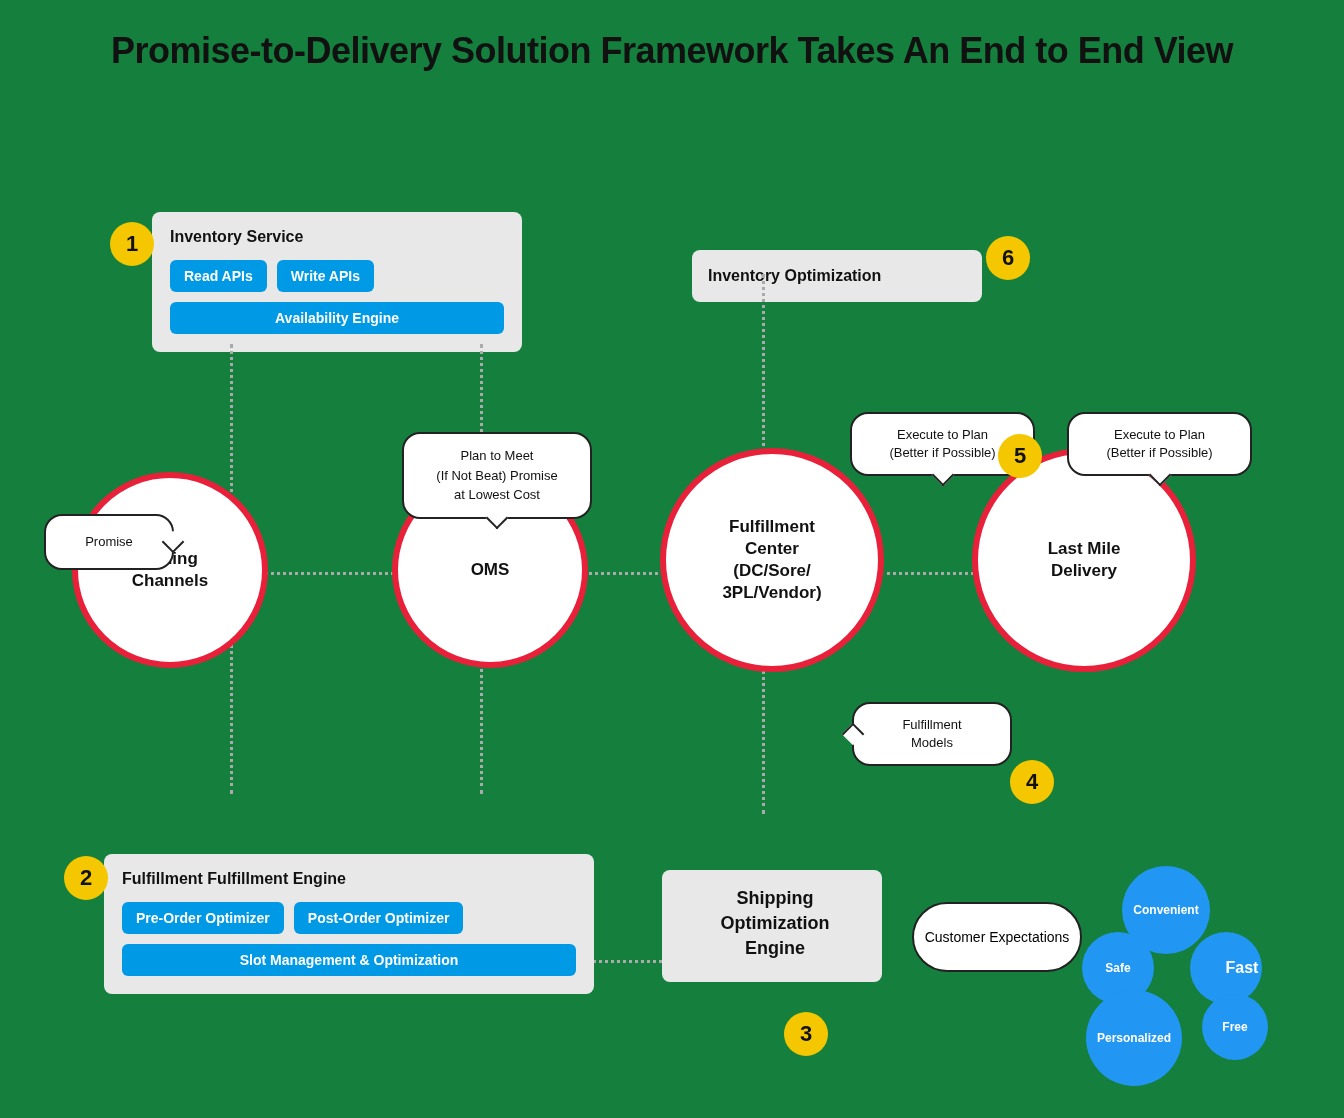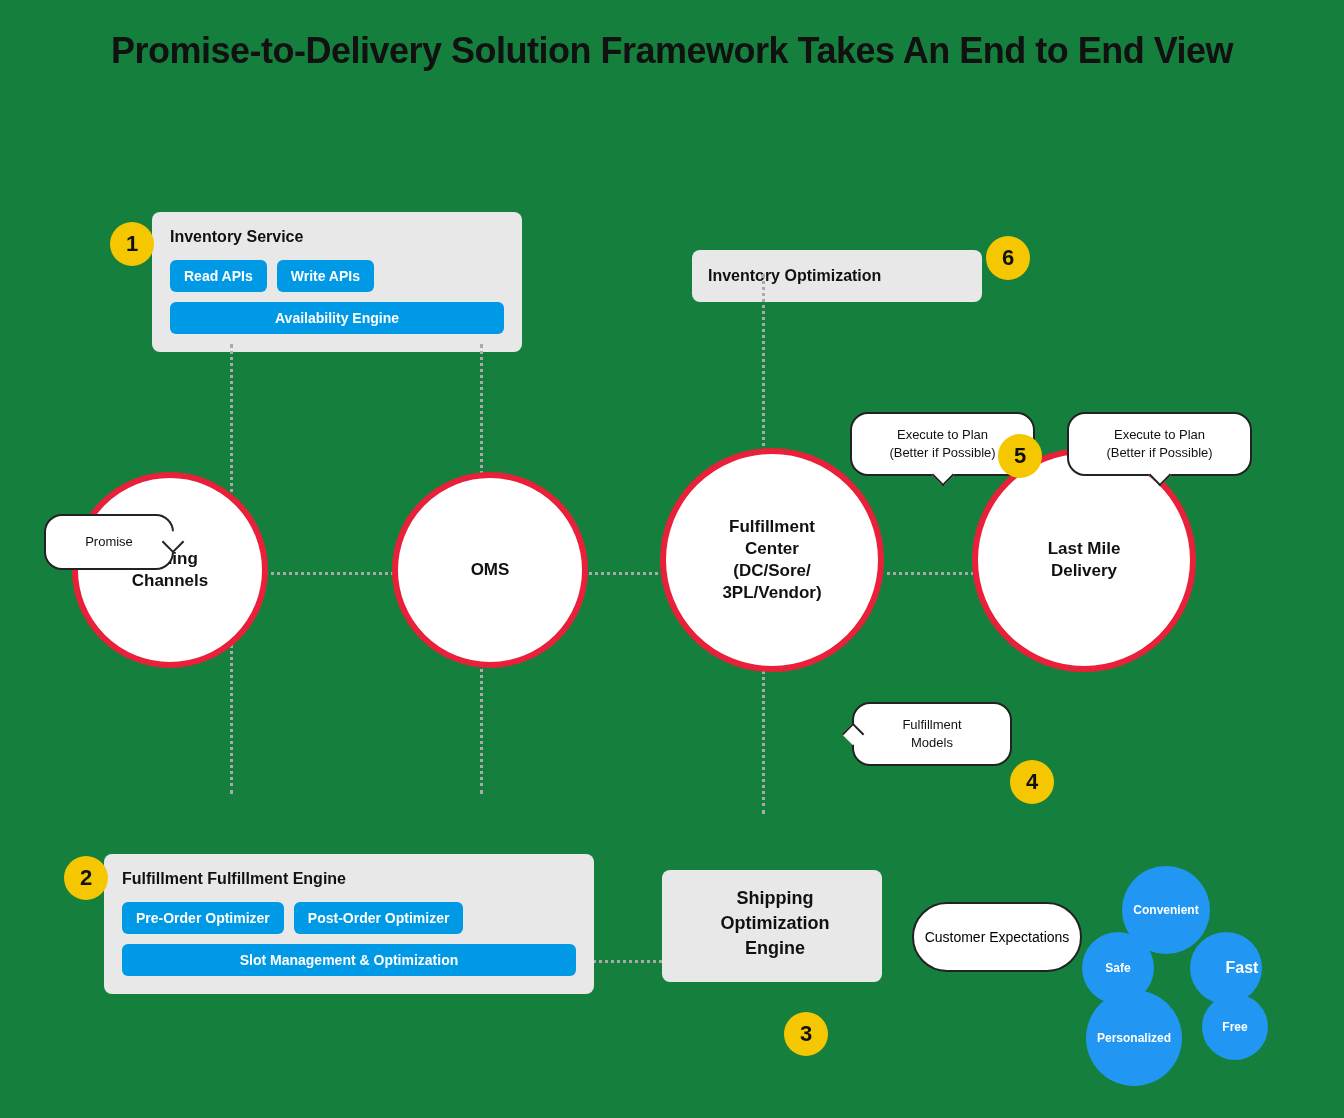--- a/index.html
+++ b/index.html
@@ -222,20 +222,23 @@
     <div class="connector-h" style="left:498px; top:460px; width:168px;"></div>
 
     <div class="connector-h" style="left:838px; top:460px; width:100px;"></div>
 
     <div class="connector-h" style="left:430px; top:848px; width:240px;"></div>
 
     <div class="speech-bubble bubble-tail-right" style="left:2px; top:402px; width:130px; height:56px; display:flex; align-items:center; justify-content:center;">
       <span>Promise</span>
     </div>
 
+    <div class="speech-bubble bubble-tail-down" style="left:360px; top:320px; width:190px; padding:12px 14px; line-height:1.5;">
+      <span>Plan to Meet<br>(If Not Beat) Promise<br>at Lowest Cost</span>
+    </div>
 
     <div class="speech-bubble bubble-tail-down" style="left:808px; top:300px; width:185px; padding:12px 14px;">
       <span>Execute to Plan<br>(Better if Possible)</span>
     </div>
 
     <div class="speech-bubble bubble-tail-down" style="left:1025px; top:300px; width:185px; padding:12px 14px;">
       <span>Execute to Plan<br>(Better if Possible)</span>
     </div>
 
     <div class="speech-bubble bubble-tail-left" style="left:810px; top:590px; width:160px; padding:12px 14px;">

